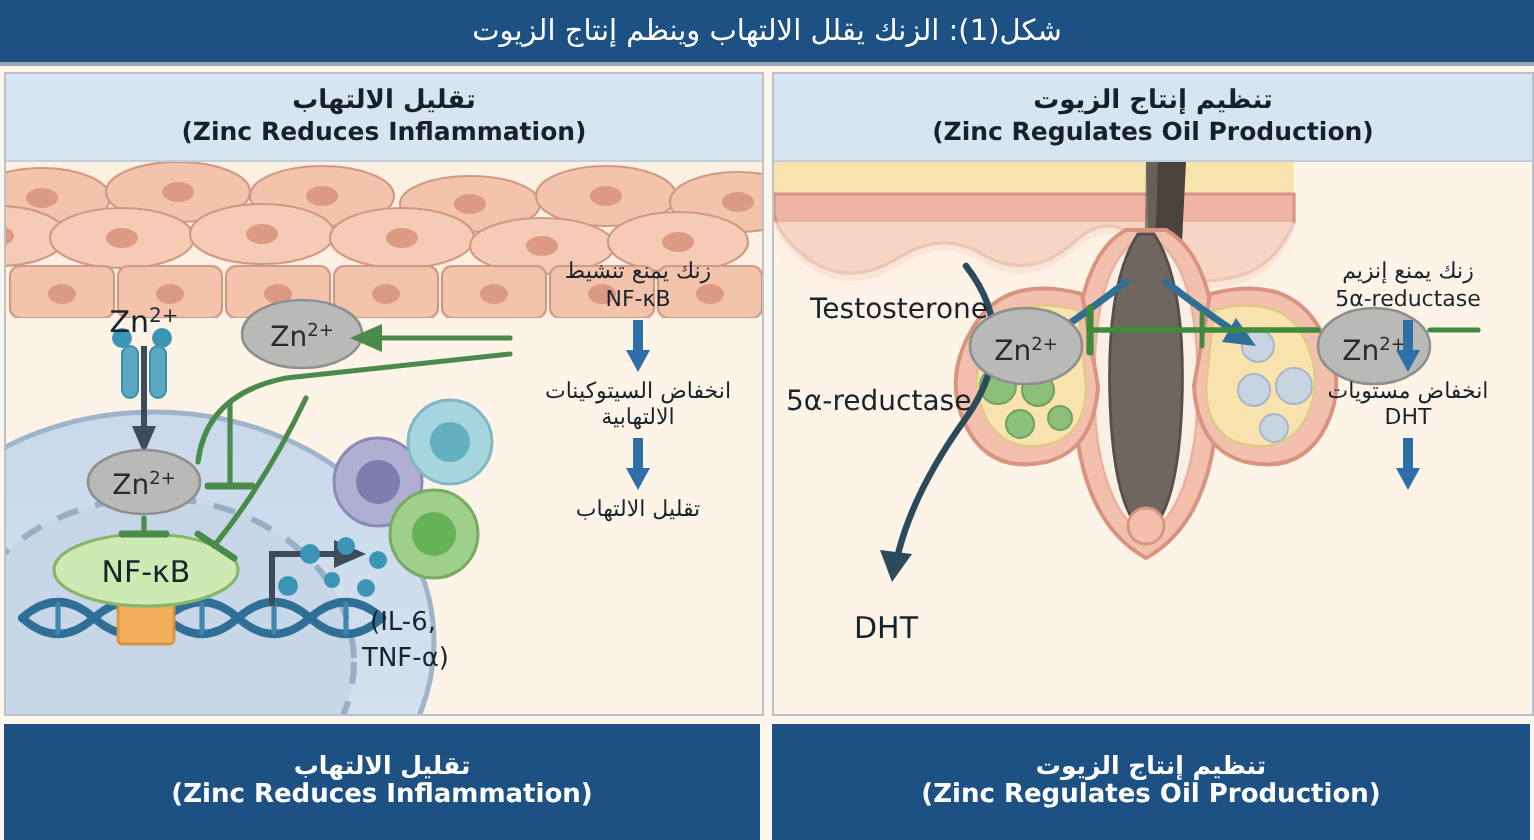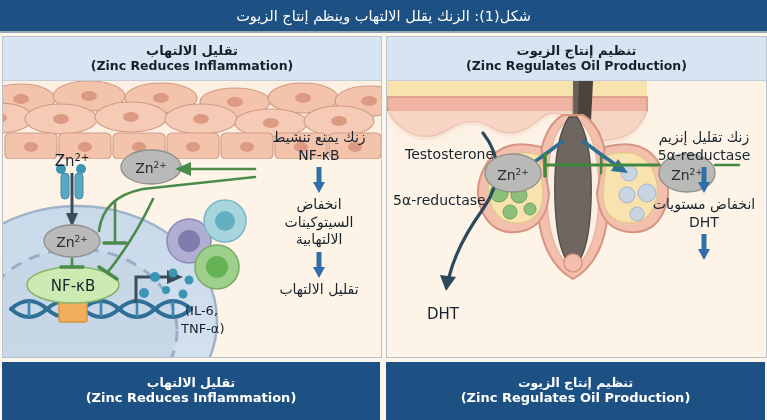--- a/index.html
+++ b/index.html
@@ -47,21 +47,21 @@
     display:flex;flex-direction:column;align-items:center;justify-content:center;
   }
   .footer.left{left:2px;width:378px;}
   .footer.right{left:386px;width:379px;}
   .footer .ar{color:#fff;font-size:12.5px;font-weight:bold;direction:rtl;line-height:1.2;}
   .footer .en{color:#fff;font-size:13px;font-weight:bold;line-height:1.25;}
 
   
   .flow{position:absolute;display:flex;flex-direction:column;align-items:center;}
   .flow .step{
-    text-align:center;direction:rtl;color:#17242e;font-size:14px;
+    text-align:center;direction:rtl;color:#17242e;font-size:11px;
     line-height:1.25;font-weight:500;
   }
   .flow .step .lat{direction:ltr;display:block;}
   .arrow-down{width:14px;height:26px;margin:3px 0;}
 </style>
 </head>
 <body>
 
 <div class="page">
 
@@ -340,21 +340,21 @@
           <line x1="214" y1="76" x2="214" y2="92" stroke-width="2.4"></line>
         </g>
         <g stroke="#3f8a3f" stroke-width="2.6" stroke-linecap="round">
           <line x1="328" y1="84" x2="352" y2="84"></line>
         </g>
       </svg>
     </div>
 
     <div class="flow" style="right:4px;top:92px;width:116px;">
       <div class="step">
-        <span>زنك تقليل إنزيم</span>
+        <span>زنك يمنع إنزيم</span>
         <span class="lat">5α-reductase</span>
       </div>
       <svg class="arrow-down" viewBox="0 0 14 26">
         <line x1="7" y1="0" x2="7" y2="17" stroke="#2f6fa8" stroke-width="5"></line>
         <polygon points="7,26 1,15 13,15" fill="#2f6fa8"></polygon>
       </svg>
       <div class="step">
         <span>انخفاض مستويات</span>
         <span class="lat">DHT</span>
       </div>

